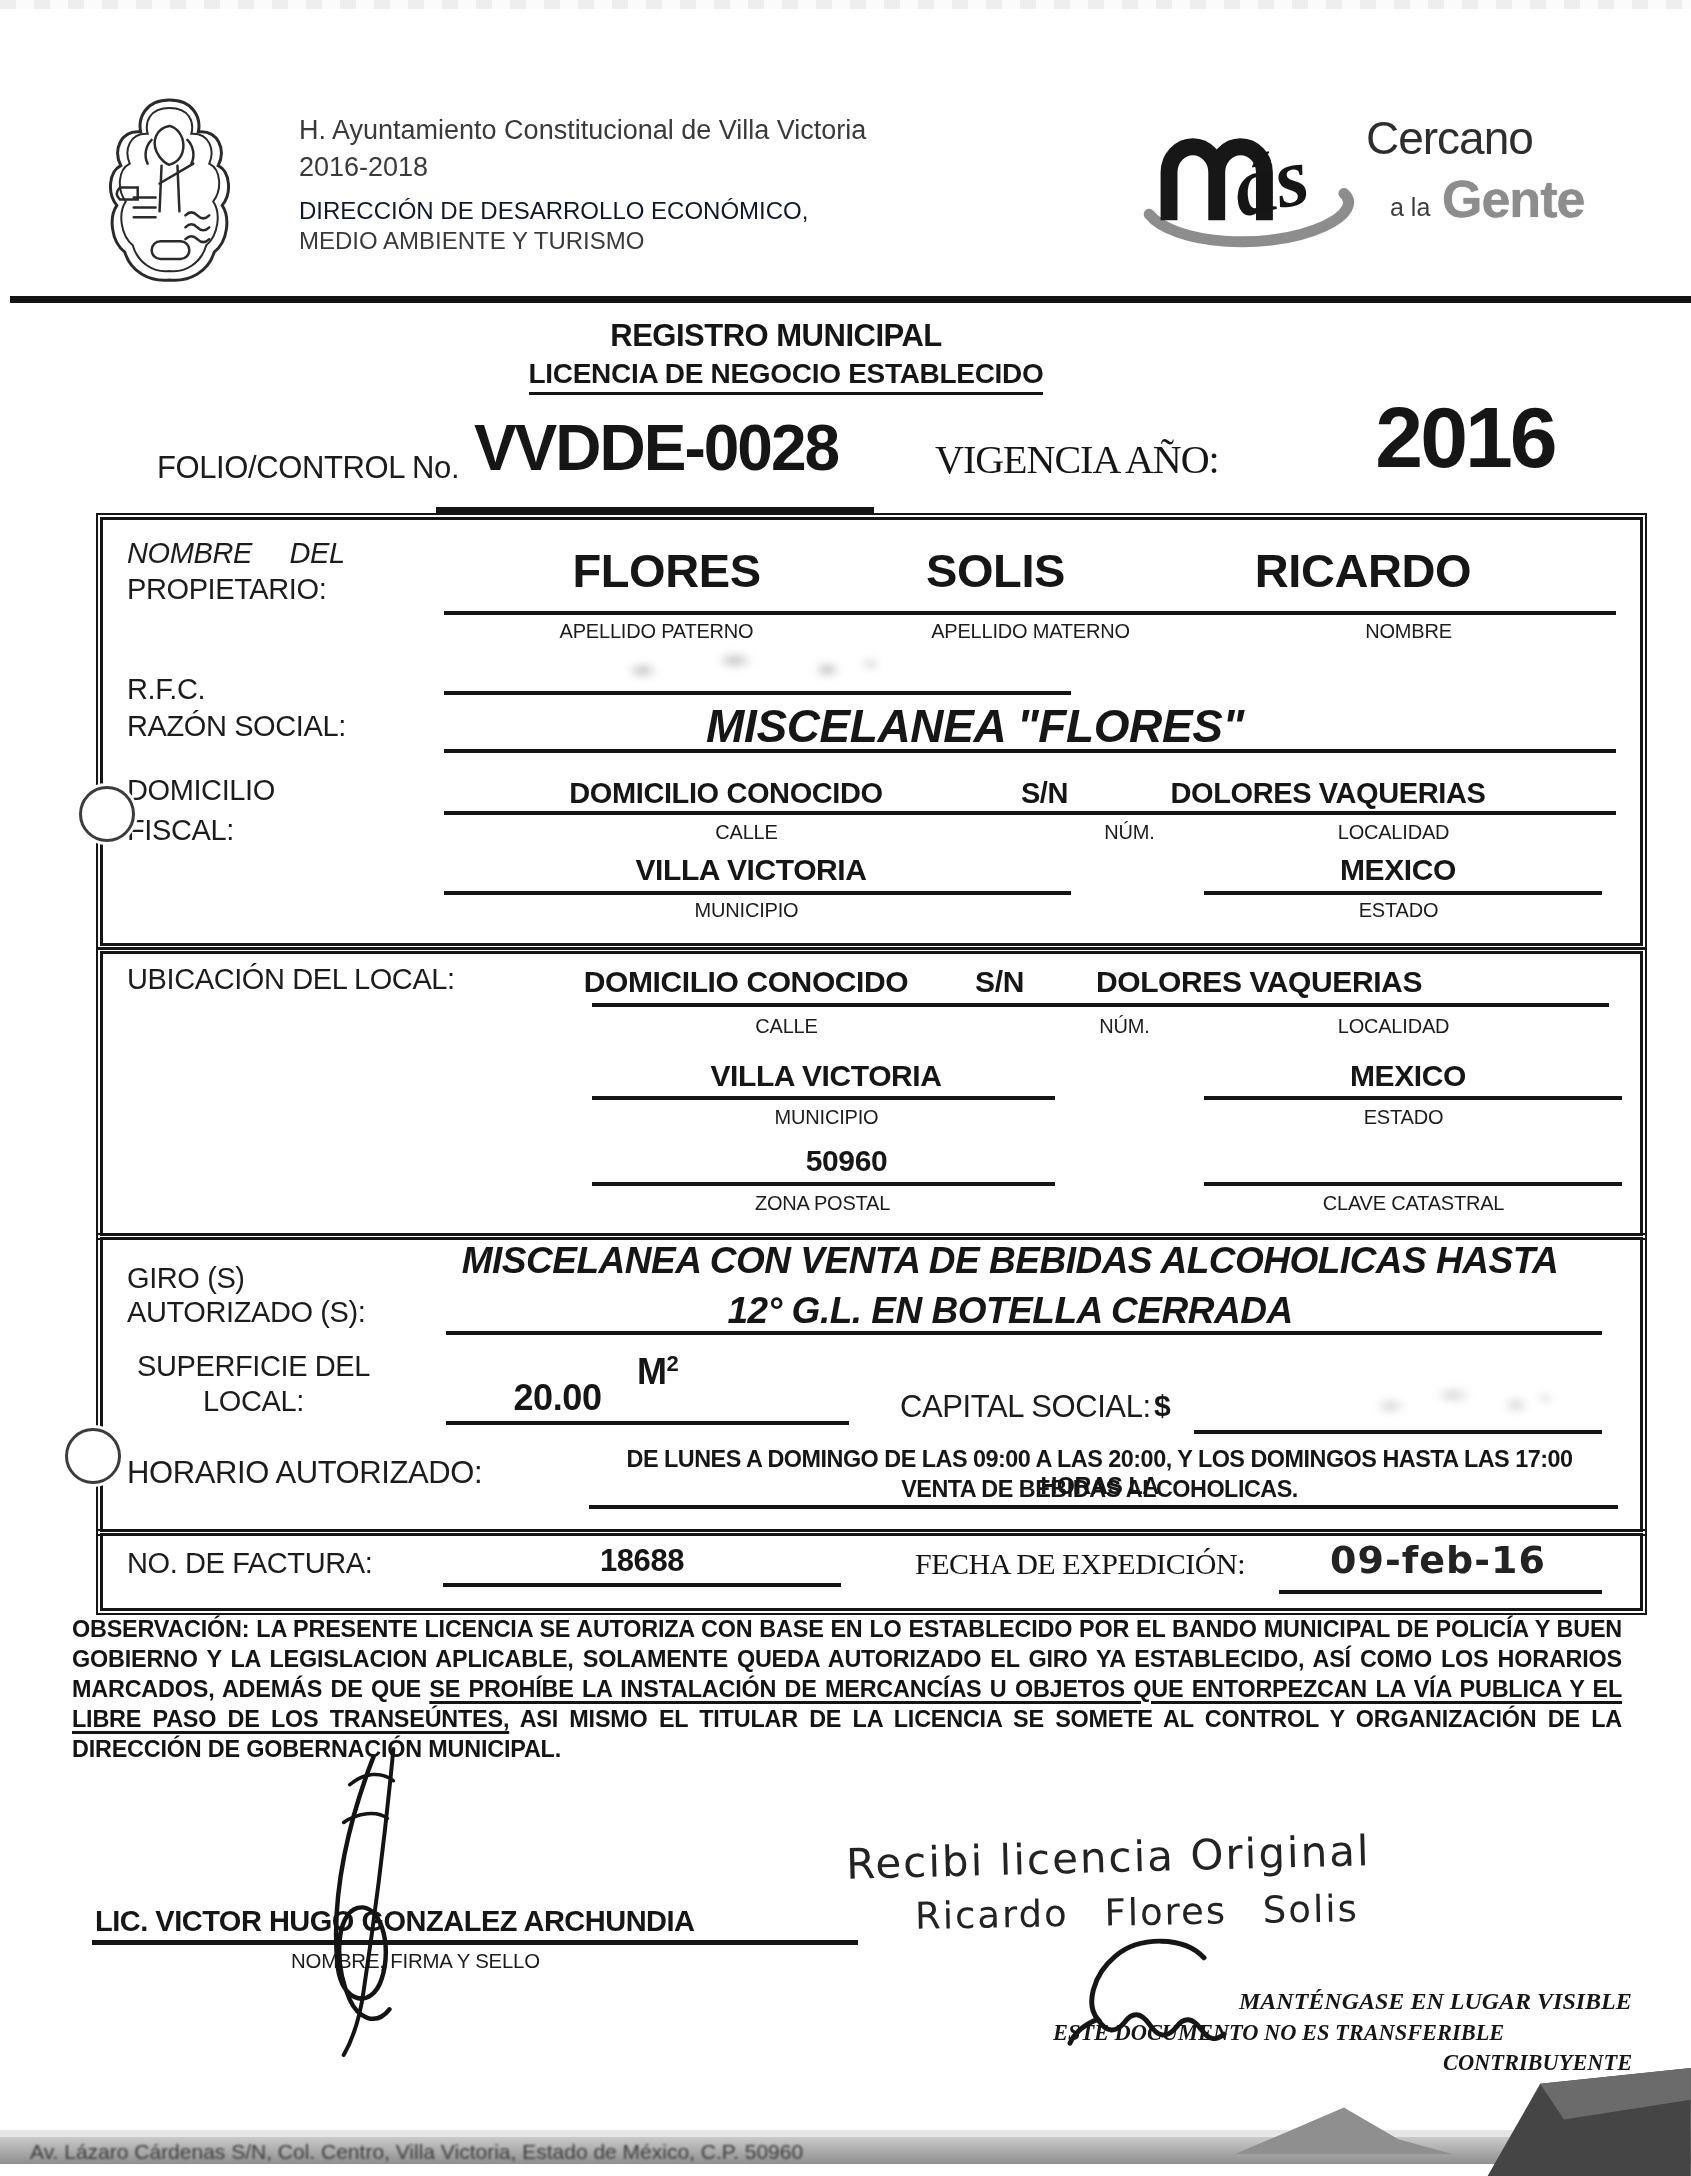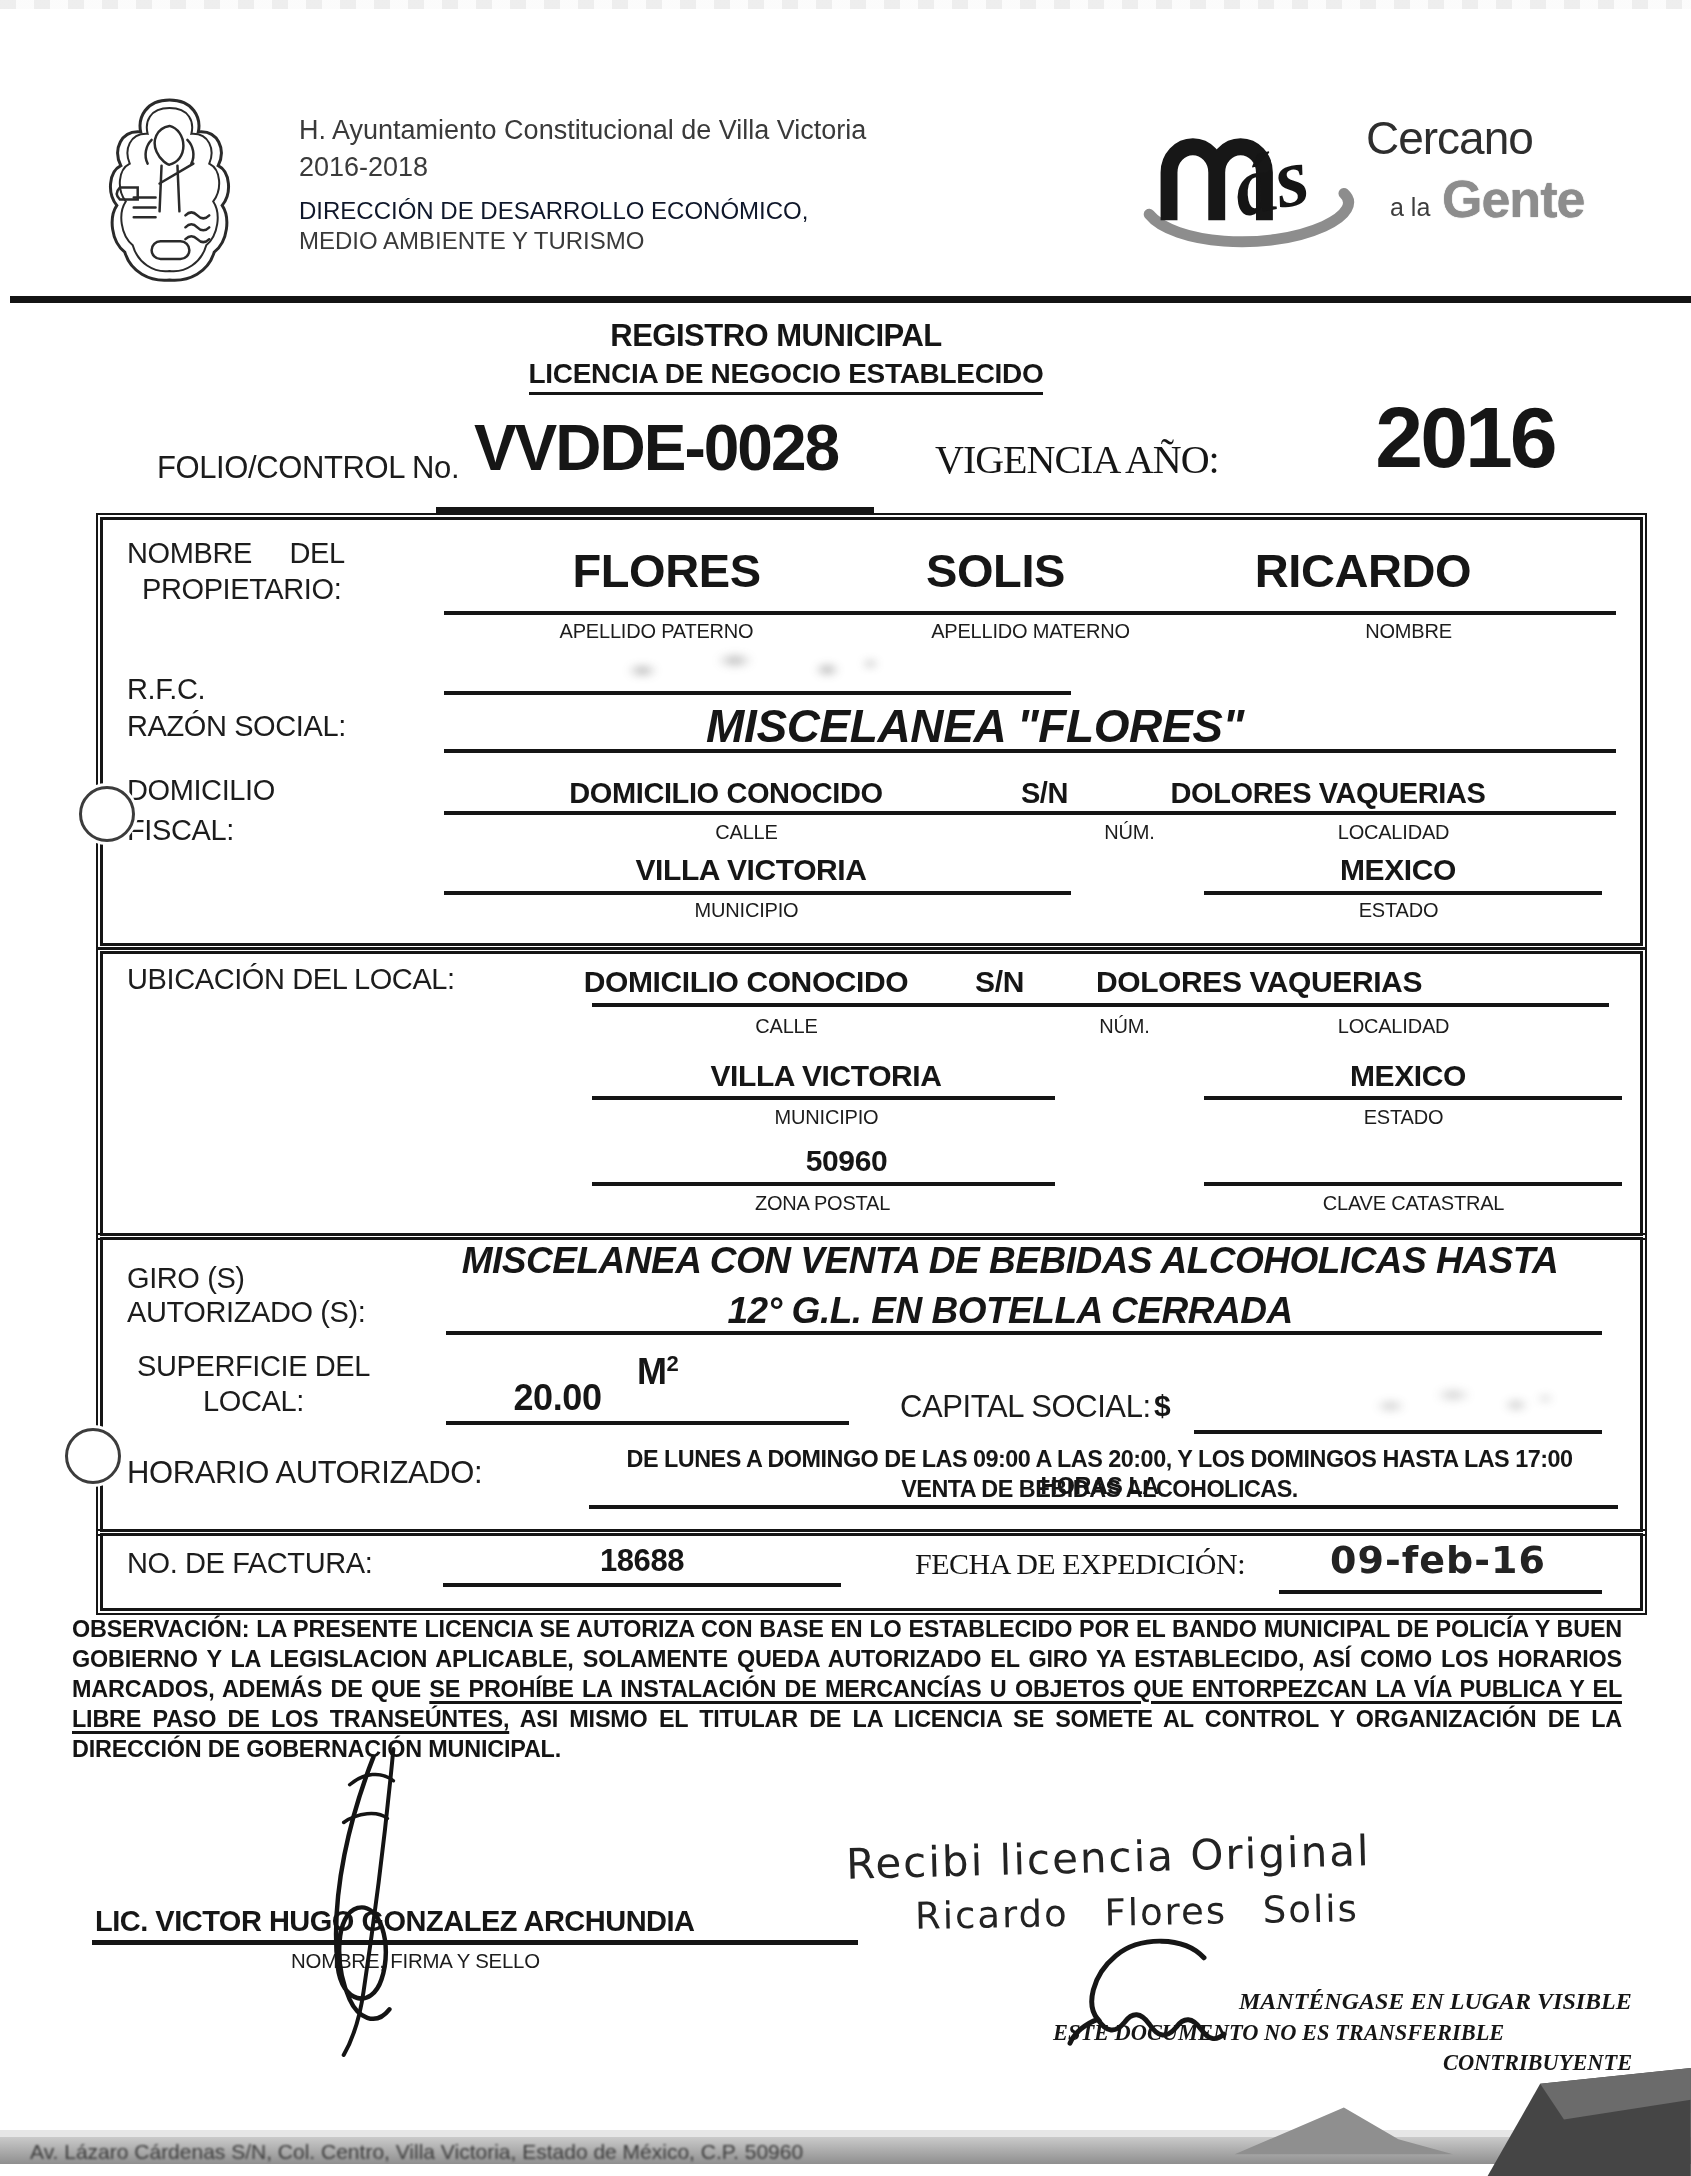--- a/index.html
+++ b/index.html
@@ -78,22 +78,22 @@
 
   <div class="abs lbl" style="left:157px;top:450px;font-size:31px;">FOLIO/CONTROL No.</div>
   <div class="abs ctr b" style="left:436px;top:411px;width:440px;font-size:64px;letter-spacing:-2px;">VVDDE-0028</div>
   <div class="uline" style="left:436px;top:507px;width:438px;height:6px;"></div>
   <div class="abs serif" style="left:935px;top:436px;font-size:40px;letter-spacing:-1px;">VIGENCIA AÑO:</div>
   <div class="abs ctr b" style="left:1333px;top:388px;width:264px;font-size:86px;letter-spacing:-3px;">2016</div>
 
   <div class="dbox" style="top:517px;height:423px;"></div>
   <div class="punch" style="left:79px;top:786px;"></div>
 
-  <div class="abs lbl" style="left:127px;top:537px;word-spacing:30px;">NOMBRE DEL</div>
-  <div class="abs lbl" style="left:127px;top:573px;margin-left:15px;">PROPIETARIO:</div>
+  <div class="abs lbl" style="left:127px;top:537px;word-spacing:30px;font-style:italic;">NOMBRE DEL</div>
+  <div class="abs lbl" style="left:127px;top:573px;">PROPIETARIO:</div>
 
   <div class="abs ctr val" style="left:517px;top:543px;width:299px;font-size:47px;">FLORES</div>
   <div class="abs ctr val" style="left:846px;top:543px;width:299px;font-size:47px;">SOLIS</div>
   <div class="abs ctr val" style="left:1204px;top:543px;width:318px;font-size:47px;">RICARDO</div>
   <div class="uline" style="left:444px;top:611px;width:1172px;"></div>
   <div class="abs ctr sub" style="left:507px;top:620px;width:299px;">APELLIDO PATERNO</div>
   <div class="abs ctr sub" style="left:881px;top:620px;width:299px;">APELLIDO MATERNO</div>
   <div class="abs ctr sub" style="left:1264px;top:620px;width:289px;">NOMBRE</div>
 
   <div class="abs lbl" style="left:127px;top:673px;">R.F.C.</div>

